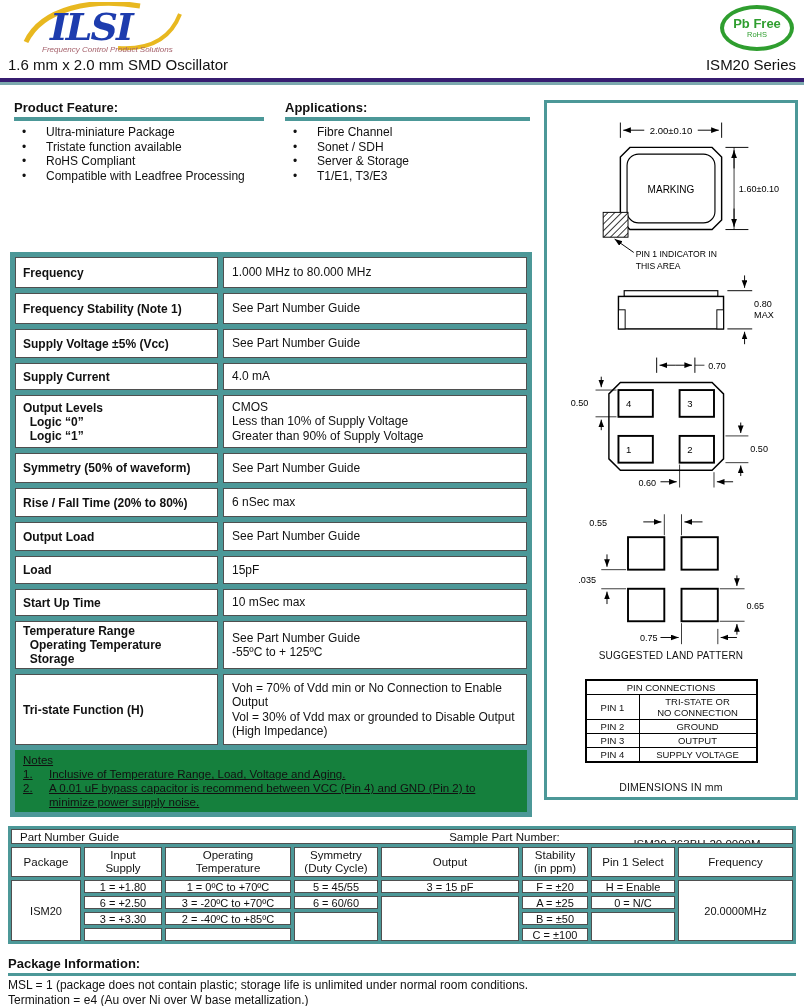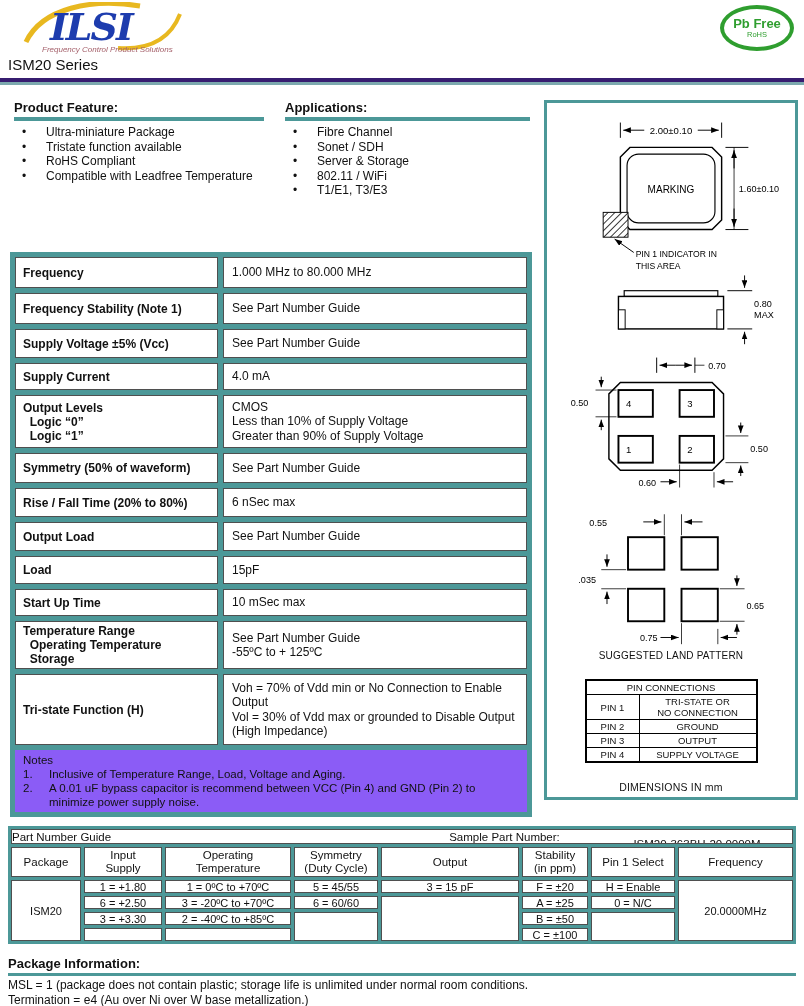--- a/index.html
+++ b/index.html
@@ -35,21 +35,21 @@
 
   
   .spec{
     position:absolute;left:10px;top:252px;width:522px;
     display:grid;grid-template-columns:203px 1fr;gap:5px;
     background:#4c9898;padding:5px;box-sizing:border-box;
   }
   .scell{background:#fff;border:1px solid #4f4f4f;display:flex;align-items:center;box-sizing:border-box;}
   .slabel{font-weight:bold;font-size:12px;padding:2px 4px 2px 7px;line-height:14px;}
   .svalue{font-size:12px;padding:2px 4px 2px 8px;line-height:14.5px;}
-  .notes{grid-column:1 / -1;background:#8b5cf6;font-size:11.5px;padding:3px 8px;line-height:14px;}
+  .notes{grid-column:1 / -1;background:#15803d;font-size:11.5px;padding:3px 8px;line-height:14px;text-decoration:underline;}
   .note-line{display:flex;}
   .note-num{flex:0 0 26px;}
   .note-text{flex:1;}
 
   
   .panel{
     position:absolute;left:544px;top:100px;width:254px;height:700px;
     border:3px solid #4c9898;box-sizing:border-box;background:#fff;
     display:flex;flex-direction:column;align-items:center;
   }
@@ -68,21 +68,21 @@
   .png{
     position:absolute;left:8px;top:826px;width:788px;
     display:grid;
     grid-template-columns:70px 78px 126px 84px 138px 66px 84px 1fr;
     grid-template-rows:15px 30px 13px 13px 13px 13px;
     gap:3px;background:#4c9898;padding:3px;box-sizing:border-box;
   }
   .pcell{background:#fff;border:1px solid #4f4f4f;display:flex;align-items:center;justify-content:center;
          font-size:11px;box-sizing:border-box;overflow:hidden;}
   .png-title{grid-column:1 / -1;grid-row:1;justify-content:flex-start;font-size:11.5px;}
-  .png-title .t1{flex:1;}
+  .png-title .t1{flex:1;padding-left:8px;}
   .png-title .t2{width:195px;text-align:center;}
   .png-title .t3{width:190px;text-align:center;margin-top:14px;}
   .ph{font-size:11.5px;text-align:center;line-height:13px;}
 
   
   .pkginfo{position:absolute;left:8px;top:956px;width:788px;}
   .pkginfo .sec-h{border-bottom:3px solid #4c9898;margin-bottom:2px;}
   .pkginfo .pline{font-size:12px;line-height:14.5px;}
 </style>
 </head>
@@ -94,42 +94,42 @@
   <text x="28" y="38" font-family="DejaVu Serif, serif" font-size="38" font-weight="bold" font-style="italic" letter-spacing="-2" fill="#1d3cae">ILSI</text>
   <text x="20" y="50" font-size="8" font-style="italic" fill="#a5616b">Frequency Control Product Solutions</text>
 </svg>
 
 <div class="badge">
   <div class="b1">Pb Free</div>
   <div class="b2">RoHS</div>
 </div>
 
 <div class="title-row">
+  <span>1.6 mm x 2.0 mm SMD Oscillator</span>
   <span>ISM20 Series</span>
 </div>
 <div class="rule1"></div>
 <div class="rule2"></div>
 
 <div class="feat">
   <div class="sec-h">Product Feature:</div>
   <div class="blist">
     <div class="bitem">Ultra-miniature Package</div>
     <div class="bitem">Tristate function available</div>
     <div class="bitem">RoHS Compliant</div>
-    <div class="bitem">Compatible with Leadfree Temperature</div>
+    <div class="bitem">Compatible with Leadfree Processing</div>
   </div>
 </div>
 
 <div class="apps">
   <div class="sec-h">Applications:</div>
   <div class="blist">
     <div class="bitem">Fibre Channel</div>
     <div class="bitem">Sonet / SDH</div>
     <div class="bitem">Server &amp; Storage</div>
-    <div class="bitem">802.11 / WiFi</div>
     <div class="bitem">T1/E1, T3/E3</div>
   </div>
 </div>
 
 <div class="spec">
   <div class="scell slabel pre" style="min-height:31px">Frequency</div>
   <div class="scell svalue pre" style="min-height:31px">1.000 MHz to 80.000 MHz</div>
 
   <div class="scell slabel pre" style="min-height:31px">Frequency Stability  (Note 1)</div>
   <div class="scell svalue pre" style="min-height:31px">See Part Number Guide</div>

